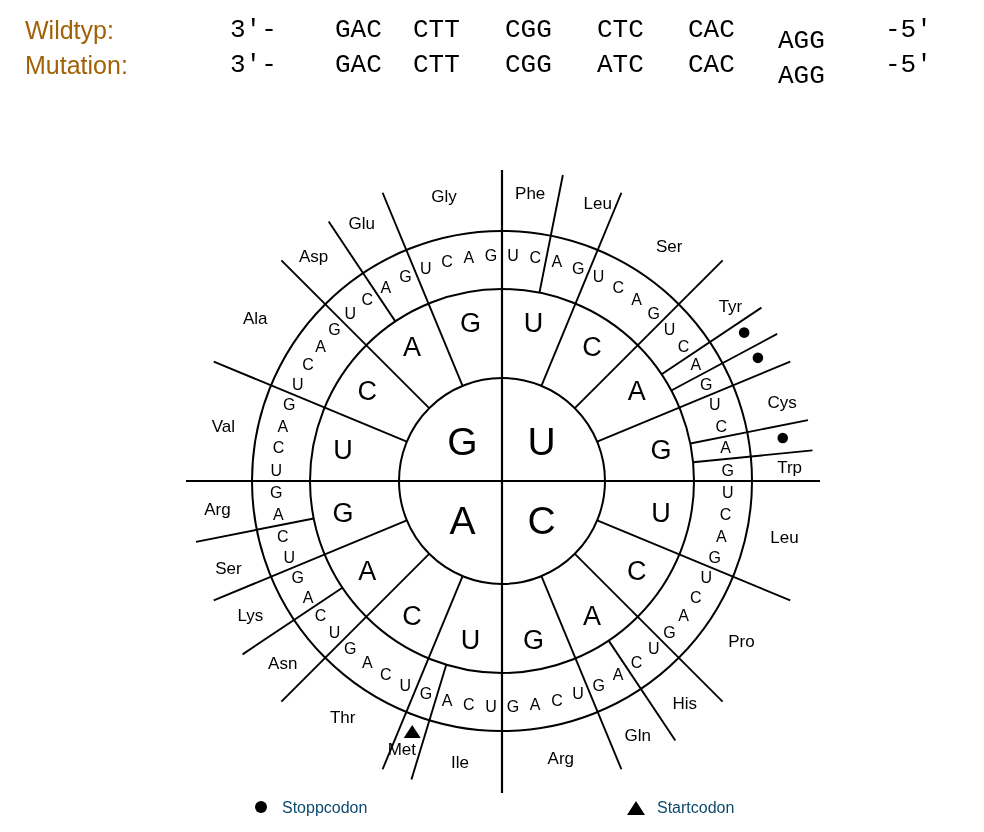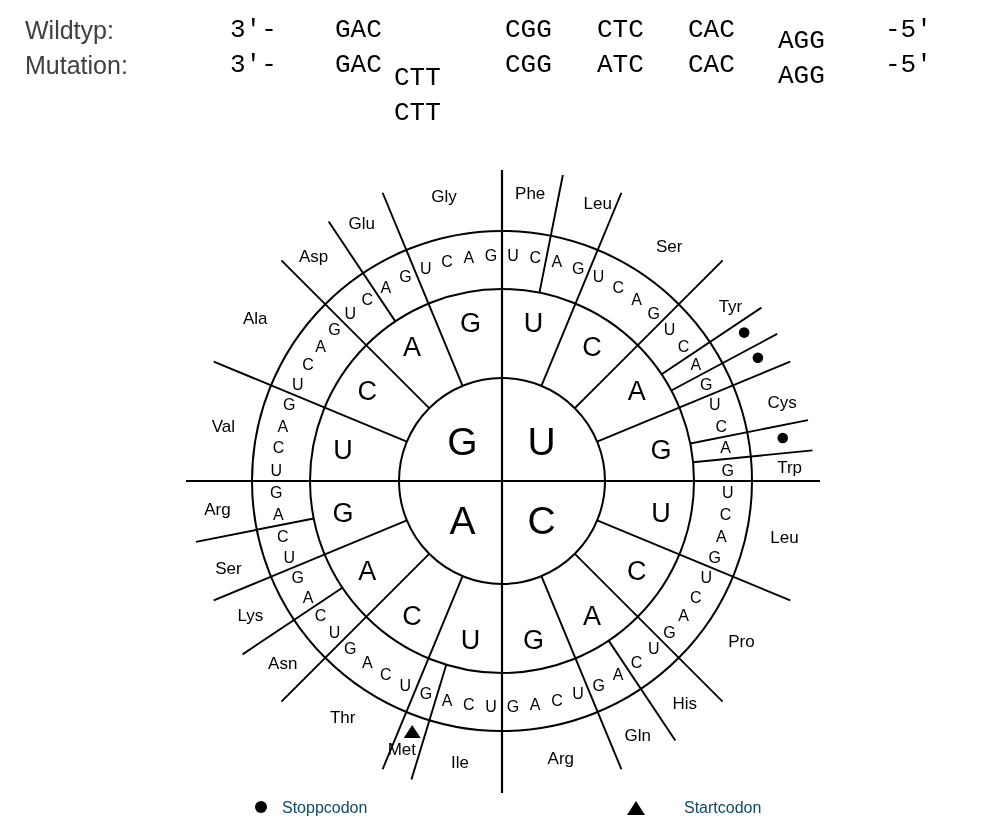--- a/index.html
+++ b/index.html
@@ -1,43 +1,43 @@
 <!DOCTYPE html>
 <html><head>
 <meta charset="utf-8">
 <style>
   html,body{margin:0;padding:0;background:#ffffff;}
   #page{position:relative;width:984px;height:832px;background:#ffffff;overflow:hidden;
         font-family:"Liberation Sans",sans-serif;color:#000;}
   
   .seqrow{position:absolute;left:0;width:984px;height:30px;}
   .seqrow span{position:absolute;top:0;white-space:pre;}
-  .seqlabel{left:25px;font:25px/26px "Liberation Sans",sans-serif;color:#404040;}
+  .seqlabel{left:25px;font:25px/26px "Liberation Sans",sans-serif;color:#a16207;}
   .seqtok{font:26px/26px "Liberation Mono",monospace;color:#000;}
-  .col-p{left:230px;} .col-0{left:335px;} .col-1{left:394px;margin-top:48px;} .col-2{left:505px;}
+  .col-p{left:230px;} .col-0{left:335px;} .col-1{left:413px;} .col-2{left:505px;}
   .col-3{left:597px;} .col-4{left:688px;} .col-5{left:778px;margin-top:11px;} .col-s{left:885px;}
   
   #wheel{position:absolute;left:0;top:0;}
   #wheel line, #wheel circle.ring{stroke:#000;fill:none;}
   #wheel circle.ring{stroke-width:2;}
   #wheel line.sector{stroke-width:1.9;}
   #wheel line.pair{stroke-width:1.9;}
   #wheel line.axis{stroke-width:2.2;}
   #wheel text{fill:#000;text-anchor:middle;}
   #wheel text.t1{font:39px "Liberation Sans",sans-serif;}
   #wheel text.t2{font:27px "Liberation Sans",sans-serif;}
   #wheel text.t3{font:16px "Liberation Sans",sans-serif;}
   #wheel text.aa{font:17px "Liberation Sans",sans-serif;}
   #wheel .marker{fill:#000;stroke:none;}
   
   .legend-dot{position:absolute;left:255px;top:801px;width:12px;height:12px;border-radius:50%;background:#000;}
   .legend-tri{position:absolute;left:627px;top:801px;width:0;height:0;
               border-left:9px solid transparent;border-right:9px solid transparent;border-bottom:14px solid #000;}
   .legend-text{position:absolute;font:16px/18px "Liberation Sans",sans-serif;color:#0c4a6e;top:799px;}
-  #legend-stop-text{left:282px;} #legend-start-text{left:657px;margin-left:27px;}
+  #legend-stop-text{left:282px;} #legend-start-text{left:657px;}
 </style>
 </head>
 <body>
 
 <div id="page">
 
   <div>
     <div class="seqrow" style="top:17px">
       <span class="seqlabel">Wildtyp:</span>
       <span class="seqtok col-p">3'-</span>

